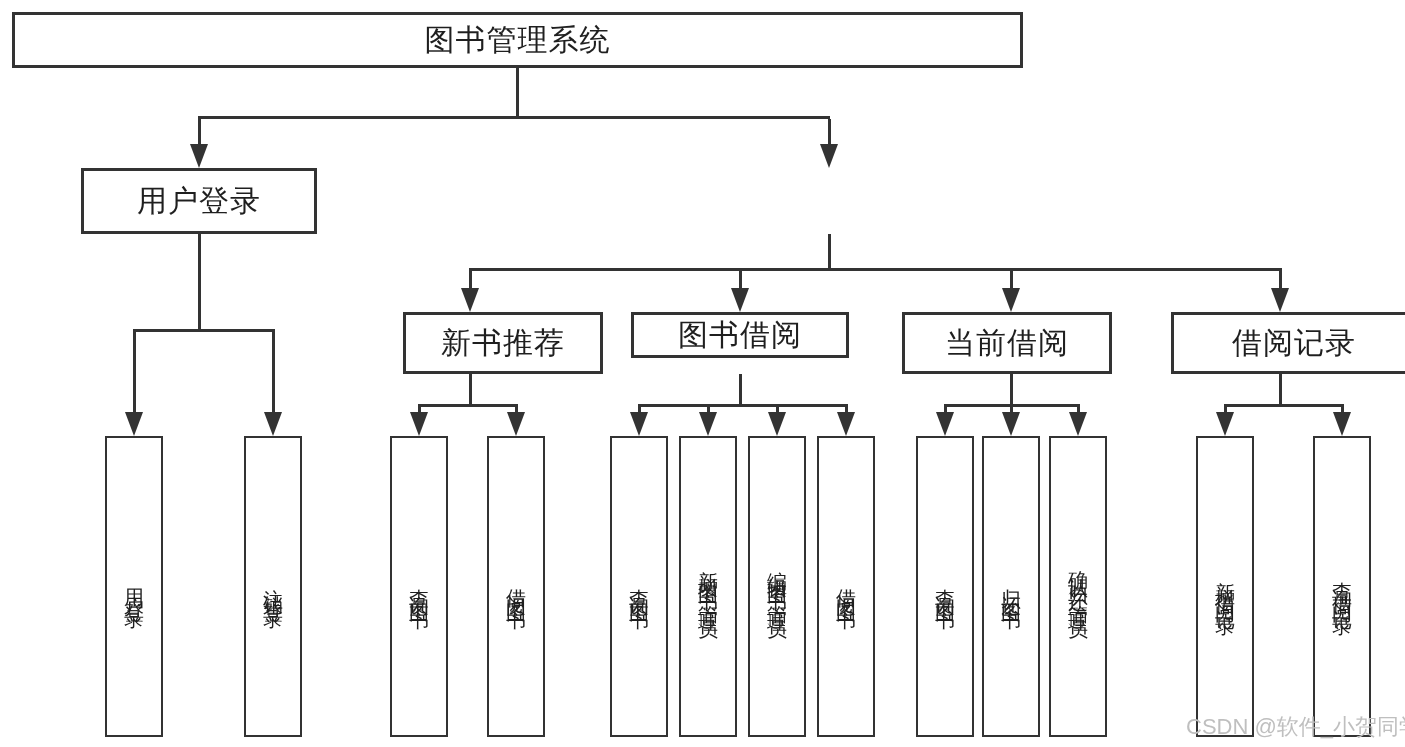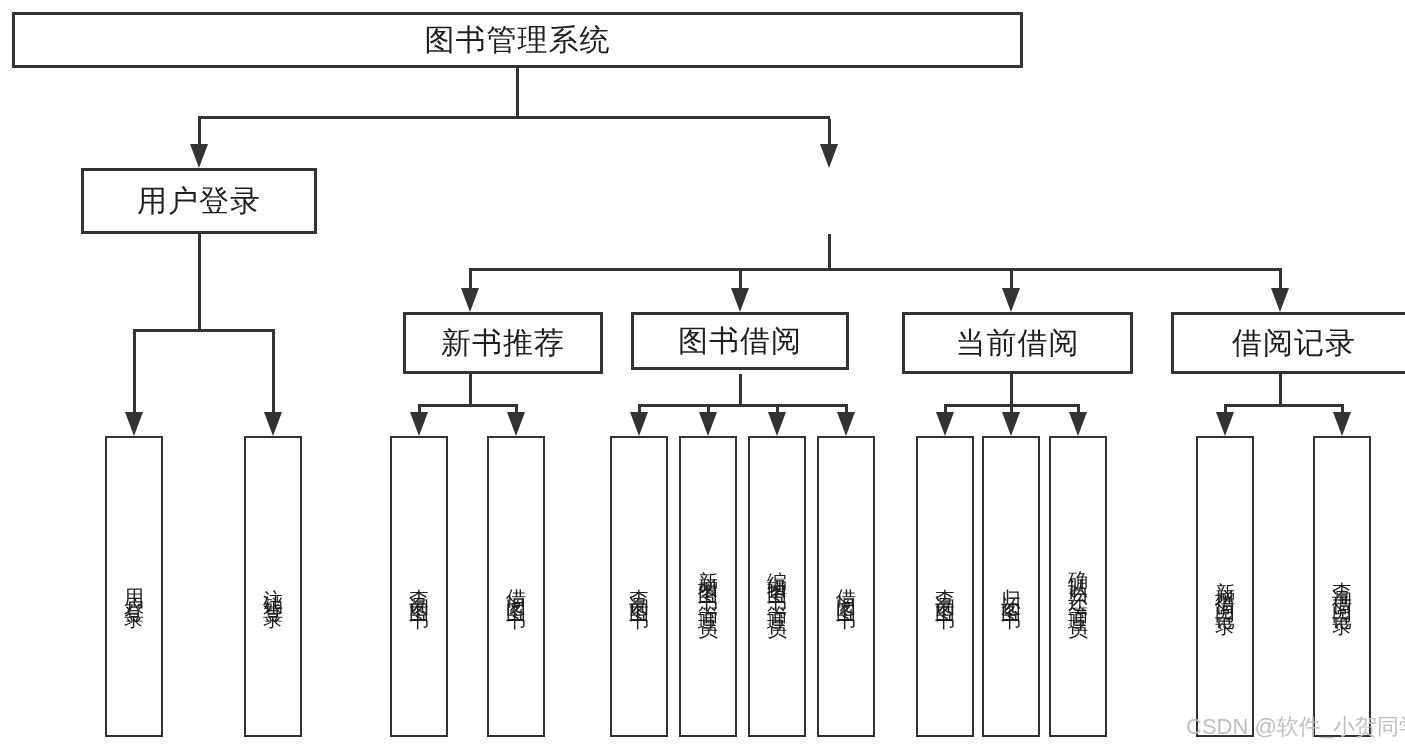--- a/index.html
+++ b/index.html
@@ -86,24 +86,24 @@
   <div class="vl" style="left:739px;top:271px;height:18px;"></div>
   <div class="ar" style="left:731px;top:288px;"></div>
   <div class="vl" style="left:1010px;top:271px;height:18px;"></div>
   <div class="ar" style="left:1002px;top:288px;"></div>
   <div class="vl" style="left:1279px;top:271px;height:18px;"></div>
   <div class="ar" style="left:1271px;top:288px;"></div>
 
   <div class="box box-h" style="left:361px;top:312px;width:200px;height:62px;margin-left:42px;">
     <span>新书推荐</span>
   </div>
-  <div class="box box-h" style="left:631px;top:312px;width:218px;height:58px;">
+  <div class="box box-h" style="left:631px;top:312px;width:218px;height:46px;">
     <span>图书借阅</span>
   </div>
-  <div class="box box-h" style="left:902px;top:312px;width:231px;height:62px;">
+  <div class="box box-h" style="left:902px;top:312px;width:210px;height:62px;">
     <span>当前借阅</span>
   </div>
   <div class="box box-h" style="left:1171px;top:312px;width:246px;height:62px;">
     <span>借阅记录</span>
   </div>
 
   <div class="vl" style="left:469px;top:374px;height:32px;"></div>
   <div class="hl" style="left:418px;top:404px;width:100px;"></div>
   <div class="vl" style="left:418px;top:407px;height:7px;"></div>
   <div class="ar" style="left:410px;top:412px;"></div>

